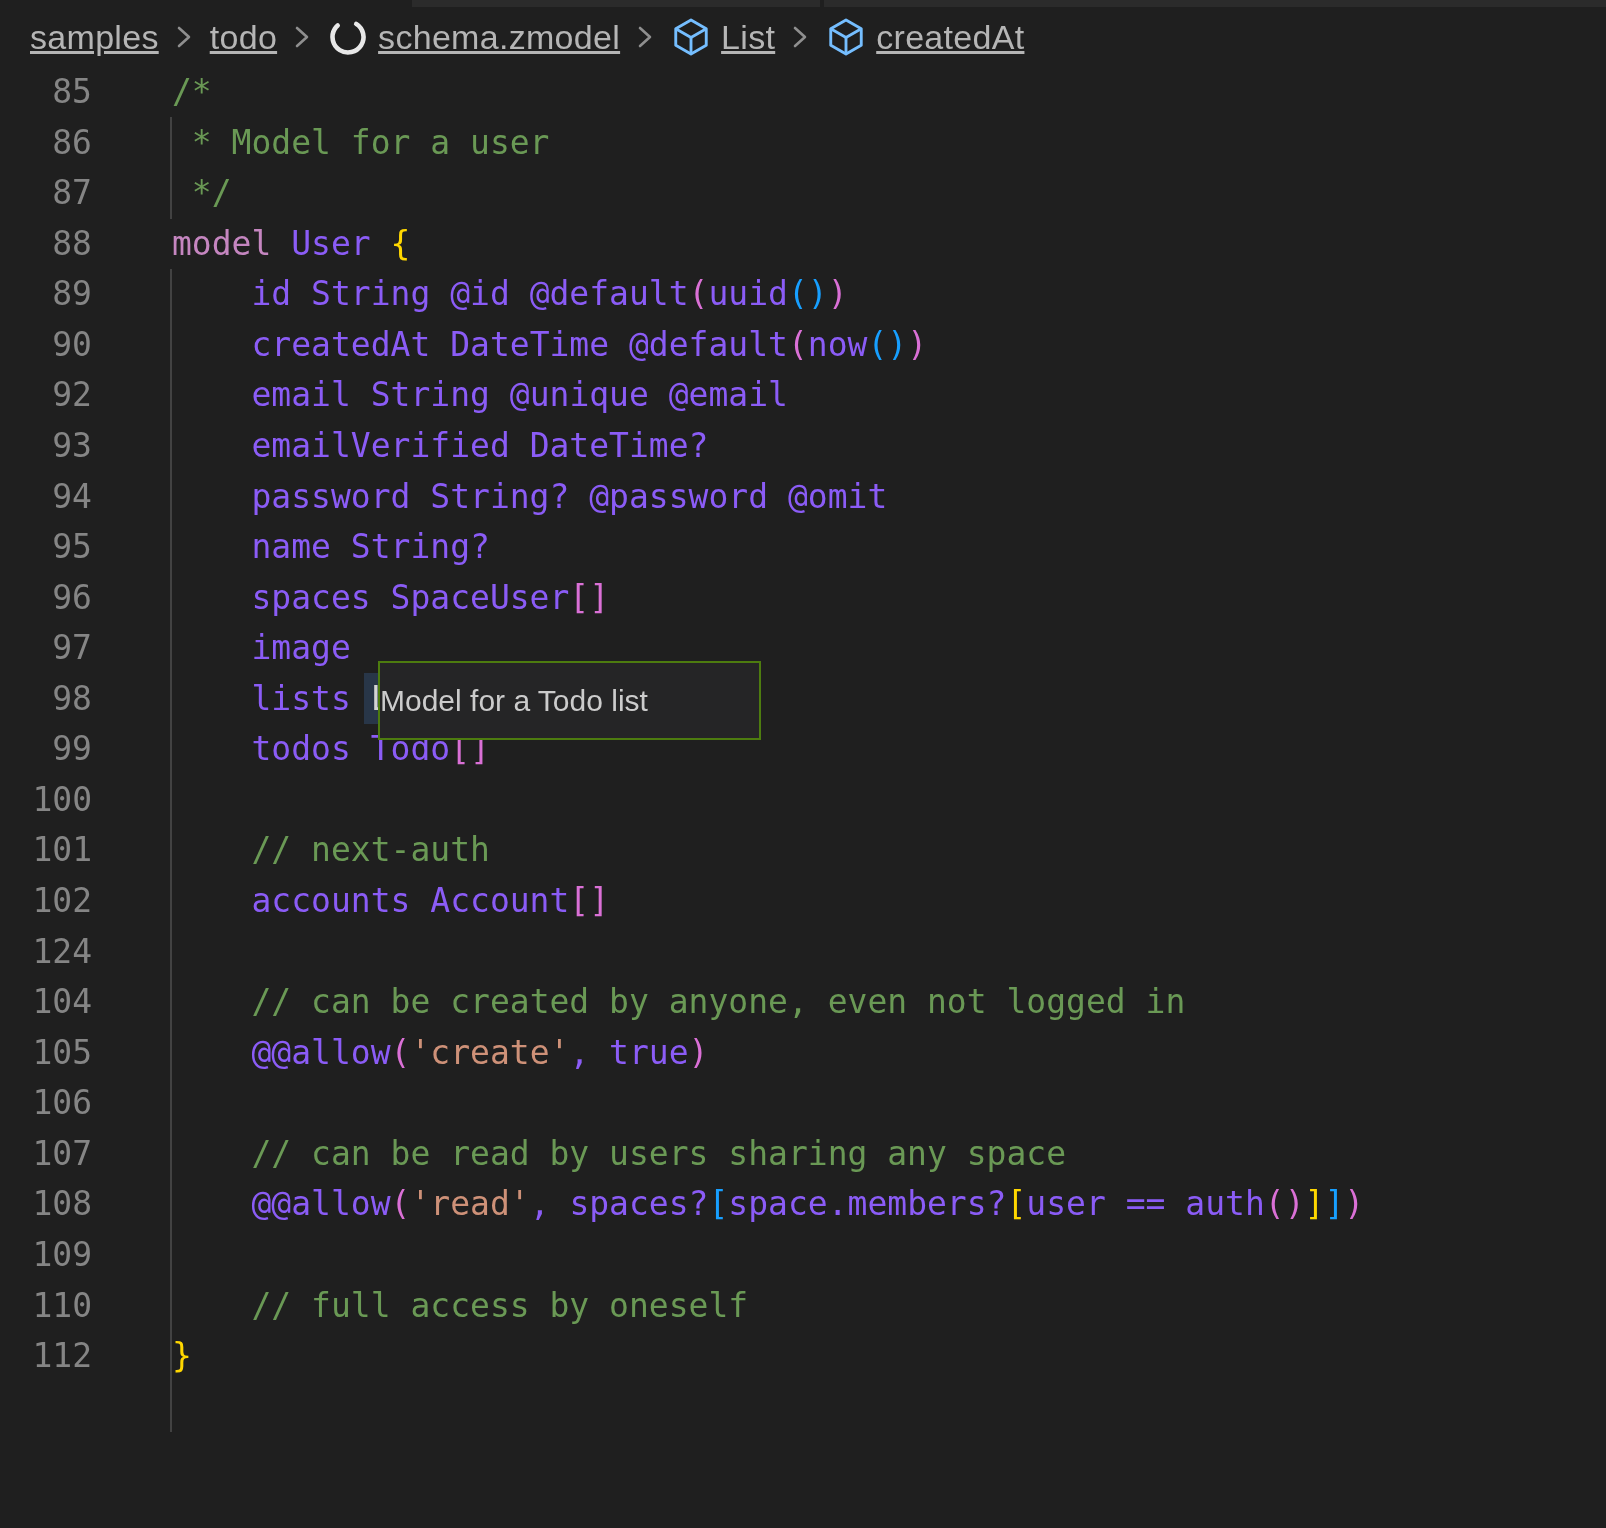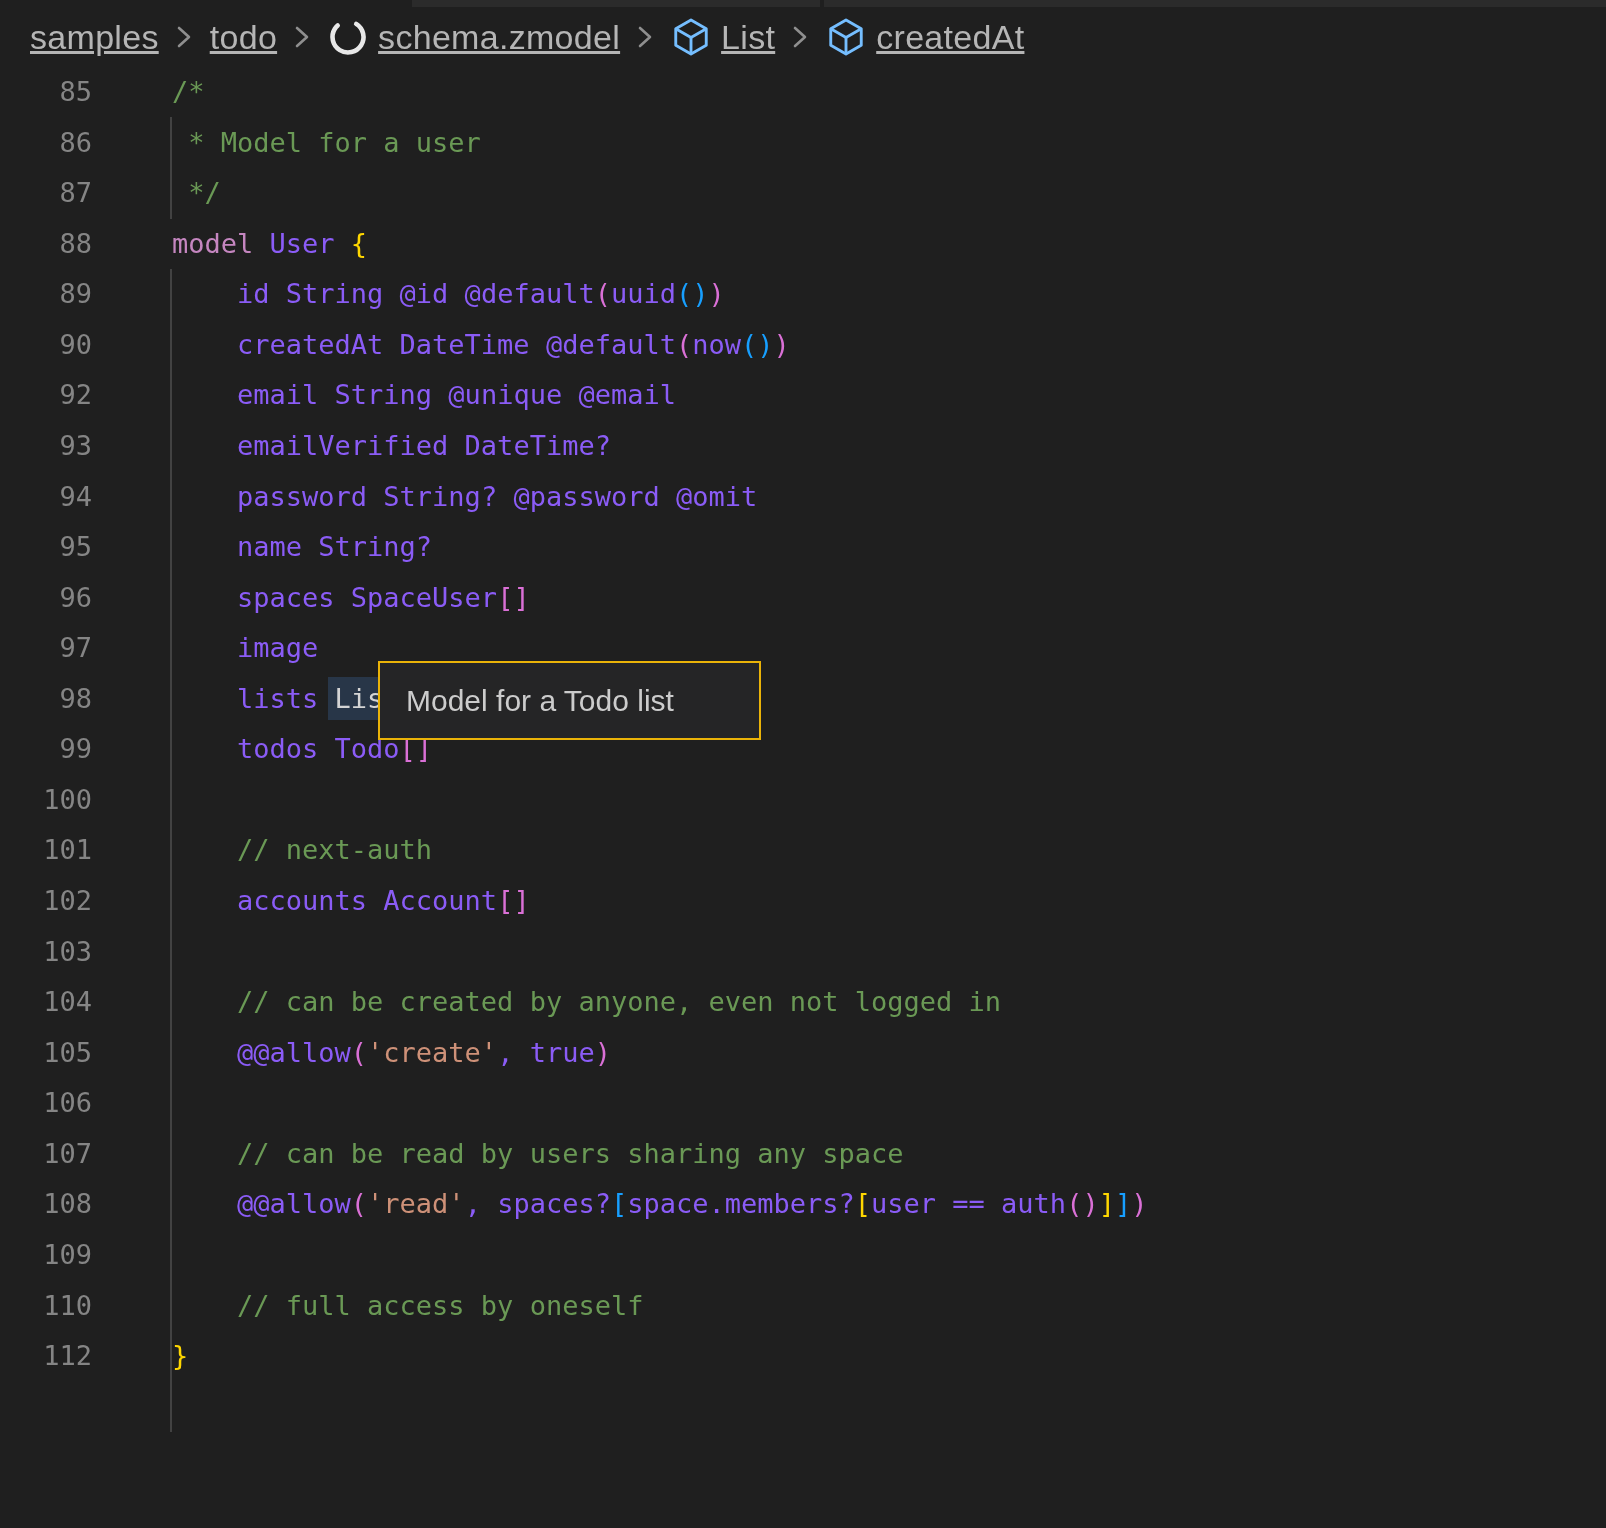--- a/index.html
+++ b/index.html
@@ -14,43 +14,43 @@
   
   .breadcrumb { position:absolute; top:7px; left:0; width:1606px; height:60px;
                 display:flex; align-items:center; padding-left:30px; }
   .bc-item { display:flex; align-items:center; color:#b5b5b5; font-size:34px;
              letter-spacing:0.3px; cursor:default; white-space:nowrap;text-decoration:underline; }
   .bc-item .bc-icon { display:flex; align-items:center; margin-right:10px; }
   .bc-sep { display:flex; align-items:center; margin:0 17px; }
 
   
   .editor { position:absolute; top:67px; left:0; width:1606px;
-            font-family:"DejaVu Sans Mono", monospace; font-size:27px; }
+            font-family:"DejaVu Sans Mono", monospace; font-size:33px; }
   .line { display:flex; height:50.57px; line-height:50.57px; white-space:pre; }
   .gutter { width:92px; flex-shrink:0; text-align:right; color:#858585; }
   .code { margin-left:80px; color:#d4d4d4; }
 
   .tk-id  { color:#8b5cf6; }
   .tk-kw  { color:#c586c0; }
   .tk-typ { color:#8b5cf6; }
   .tk-cm  { color:#6a9955; }
   .tk-str { color:#ce9178; }
   .tk-b1  { color:#ffd700; }
   .tk-b2  { color:#da70d6; }
   .tk-b3  { color:#179fff; }
   .tk-hl  { color:#d4d4d4; background:#283648; padding:6px 7px; margin:0 -7px; }
 
   .indent-guide { position:absolute; width:2px; background:#424242; }
   .guide-a { left:170px; top:117px; height:102px; }
   .guide-b { left:170px; top:269px; height:1163px; }
 
   
   .hover-tooltip { position:absolute; left:378px; top:661px; width:383px; height:79px;
-                   background:#252526; border:2px solid #eab308;
-                   display:flex; align-items:center; padding-left:26px;
+                   background:#252526; border:2px solid #4d7c0f;
+                   display:flex; align-items:center; 
                    font-size:30px; color:#cccccc; z-index:10; white-space:nowrap; }
 </style>
 </head>
 <body>
 
 <div class="tab-strip">
   <div class="inactive-tabs"></div>
   <div class="tab-sep"></div>
 </div>
 
@@ -126,21 +126,21 @@
     <div class="line"><span class="gutter">93</span><span class="code"><span class="tk-id">    emailVerified </span><span class="tk-typ">DateTime</span><span class="tk-id">?</span></span></div>
     <div class="line"><span class="gutter">94</span><span class="code"><span class="tk-id">    password </span><span class="tk-typ">String</span><span class="tk-id">? @password @omit</span></span></div>
     <div class="line"><span class="gutter">95</span><span class="code"><span class="tk-id">    name </span><span class="tk-typ">String</span><span class="tk-id">?</span></span></div>
     <div class="line"><span class="gutter">96</span><span class="code"><span class="tk-id">    spaces </span><span class="tk-id">SpaceUser</span><span class="tk-b2">[]</span></span></div>
     <div class="line"><span class="gutter">97</span><span class="code"><span class="tk-id">    image</span></span></div>
     <div class="line"><span class="gutter">98</span><span class="code"><span class="tk-id">    lists </span><span class="tk-hl">List</span><span class="tk-b2">[]</span></span></div>
     <div class="line"><span class="gutter">99</span><span class="code"><span class="tk-id">    todos </span><span class="tk-id">Todo</span><span class="tk-b2">[]</span></span></div>
     <div class="line"><span class="gutter">100</span><span class="code"></span></div>
     <div class="line"><span class="gutter">101</span><span class="code"><span class="tk-id">    </span><span class="tk-cm">// next-auth</span></span></div>
     <div class="line"><span class="gutter">102</span><span class="code"><span class="tk-id">    accounts </span><span class="tk-id">Account</span><span class="tk-b2">[]</span></span></div>
-    <div class="line"><span class="gutter">103</span><span class="code"></span></div>
+    <div class="line"><span class="gutter">124</span><span class="code"></span></div>
     <div class="line"><span class="gutter">104</span><span class="code"><span class="tk-id">    </span><span class="tk-cm">// can be created by anyone, even not logged in</span></span></div>
     <div class="line"><span class="gutter">105</span><span class="code"><span class="tk-id">    @@allow</span><span class="tk-b2">(</span><span class="tk-str">'create'</span><span class="tk-id">, true</span><span class="tk-b2">)</span></span></div>
     <div class="line"><span class="gutter">106</span><span class="code"></span></div>
     <div class="line"><span class="gutter">107</span><span class="code"><span class="tk-id">    </span><span class="tk-cm">// can be read by users sharing any space</span></span></div>
     <div class="line"><span class="gutter">108</span><span class="code"><span class="tk-id">    @@allow</span><span class="tk-b2">(</span><span class="tk-str">'read'</span><span class="tk-id">, spaces?</span><span class="tk-b3">[</span><span class="tk-id">space.members?</span><span class="tk-b1">[</span><span class="tk-id">user == auth</span><span class="tk-b2">()</span><span class="tk-b1">]</span><span class="tk-b3">]</span><span class="tk-b2">)</span></span></div>
     <div class="line"><span class="gutter">109</span><span class="code"></span></div>
     <div class="line"><span class="gutter">110</span><span class="code"><span class="tk-id">    </span><span class="tk-cm">// full access by oneself</span></span></div>
     <div class="line"><span class="gutter">112</span><span class="code"><span class="tk-b1">}</span></span></div>
   </div>
 

